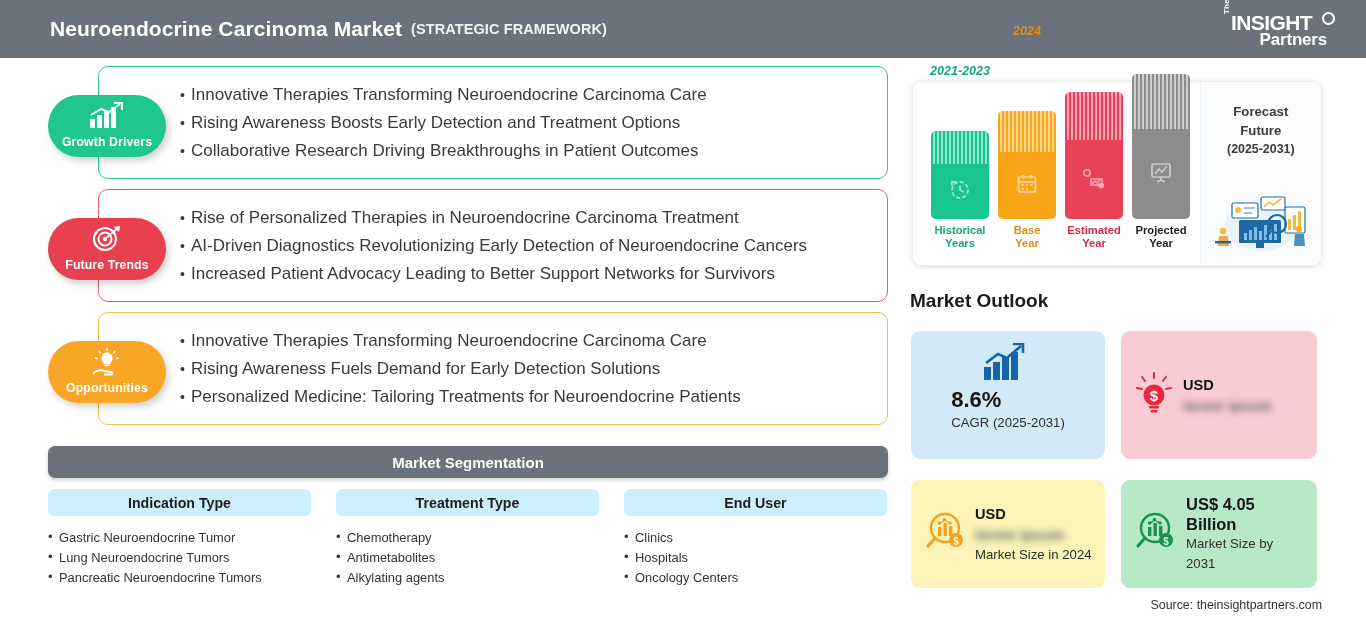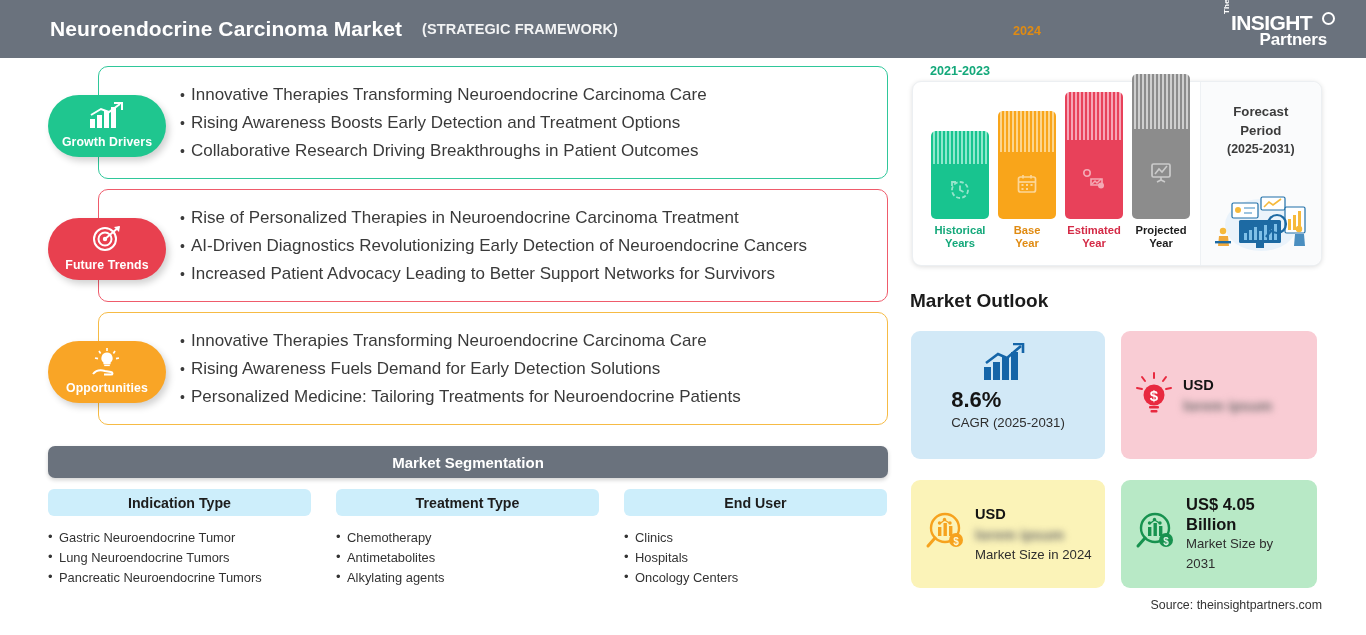--- a/index.html
+++ b/index.html
@@ -8,21 +8,21 @@
     font-family: "Liberation Sans", sans-serif;
     background: #ffffff;
     overflow: hidden;
   }
   .page { position: relative; width: 1366px; height: 635px; background: #fff; }
 
   
   .header {
     position: absolute; left: 0; top: 0; width: 1366px; height: 58px;
     background: #6a727d;
-    display: flex; align-items: center; gap: 11px;
+    display: flex; align-items: center;
   }
   .header-title {
     margin-left: 50px;
     color: #ffffff; font-size: 21px; font-weight: bold; letter-spacing: .1px;
     white-space: nowrap;
   }
   .header-sub {
     margin-left: 9px; color: #f2f3f4; font-size: 14.5px; font-weight: bold;
     letter-spacing: .1px; white-space: nowrap; padding-bottom: 1px;
   }
@@ -100,21 +100,21 @@
   .forecast-card {
     position: absolute; left: 12px; top: 23px; width: 410px; height: 185px;
     background: #fff; border-radius: 9px; border: 1px solid #eceff2;
     box-shadow: 0 1px 5px rgba(0,0,0,.13);
     display: flex;
   }
   .bars { position: relative; width: 288px; height: 100%; }
   .bar-wrap { position: absolute; bottom: 15px; width: 58px; }
   .bar-year {
     position: absolute; left: 50%; transform: translateX(-50%);
-    font-size: 12.6px; font-weight: bold; white-space: nowrap;
+    font-size: 12.6px; font-weight: bold; white-space: nowrap; font-style: italic;
   }
   .bar {
     position: relative; width: 58px; border-radius: 5px; overflow: hidden;
   }
   .bar-stripes { height: 38%; position: relative; overflow: hidden; }
   .bar-solid { height: 62%; position: relative; }
   .bar-ico {
     position: absolute; left: 50%; top: 50%; transform: translate(-50%,-50%);
     opacity: .55;
   }
@@ -367,21 +367,21 @@
           <div class="bar-cap" style="color:#1d1d1d;">
             <div>Projected</div>
             <div>Year</div>
           </div>
         </div>
       </div>
 
       <div class="fc-right">
         <div class="fc-title">
           <div>Forecast</div>
-          <div>Period</div>
+          <div>Future</div>
         </div>
         <div class="fc-sub">(2025-2031)</div>
         <div class="fc-illus">
           <svg width="104" height="62" viewBox="0 0 104 62">
             <ellipse cx="52" cy="34" rx="36" ry="26" fill="#eaf3fb"></ellipse>
             <rect x="23" y="12" width="26" height="15" rx="1.5" fill="#fff" stroke="#1e6fa8" stroke-width="1.2"></rect>
             <circle cx="29" cy="19" r="3" fill="#f6b93b"></circle>
             <rect x="35" y="16" width="11" height="2" fill="#9cc4e0"></rect>
               <rect x="35" y="21" width="8" height="2" fill="#9cc4e0"></rect>
             <rect x="52" y="6" width="24" height="13" rx="1.5" fill="#fff" stroke="#1e6fa8" stroke-width="1.2"></rect>

